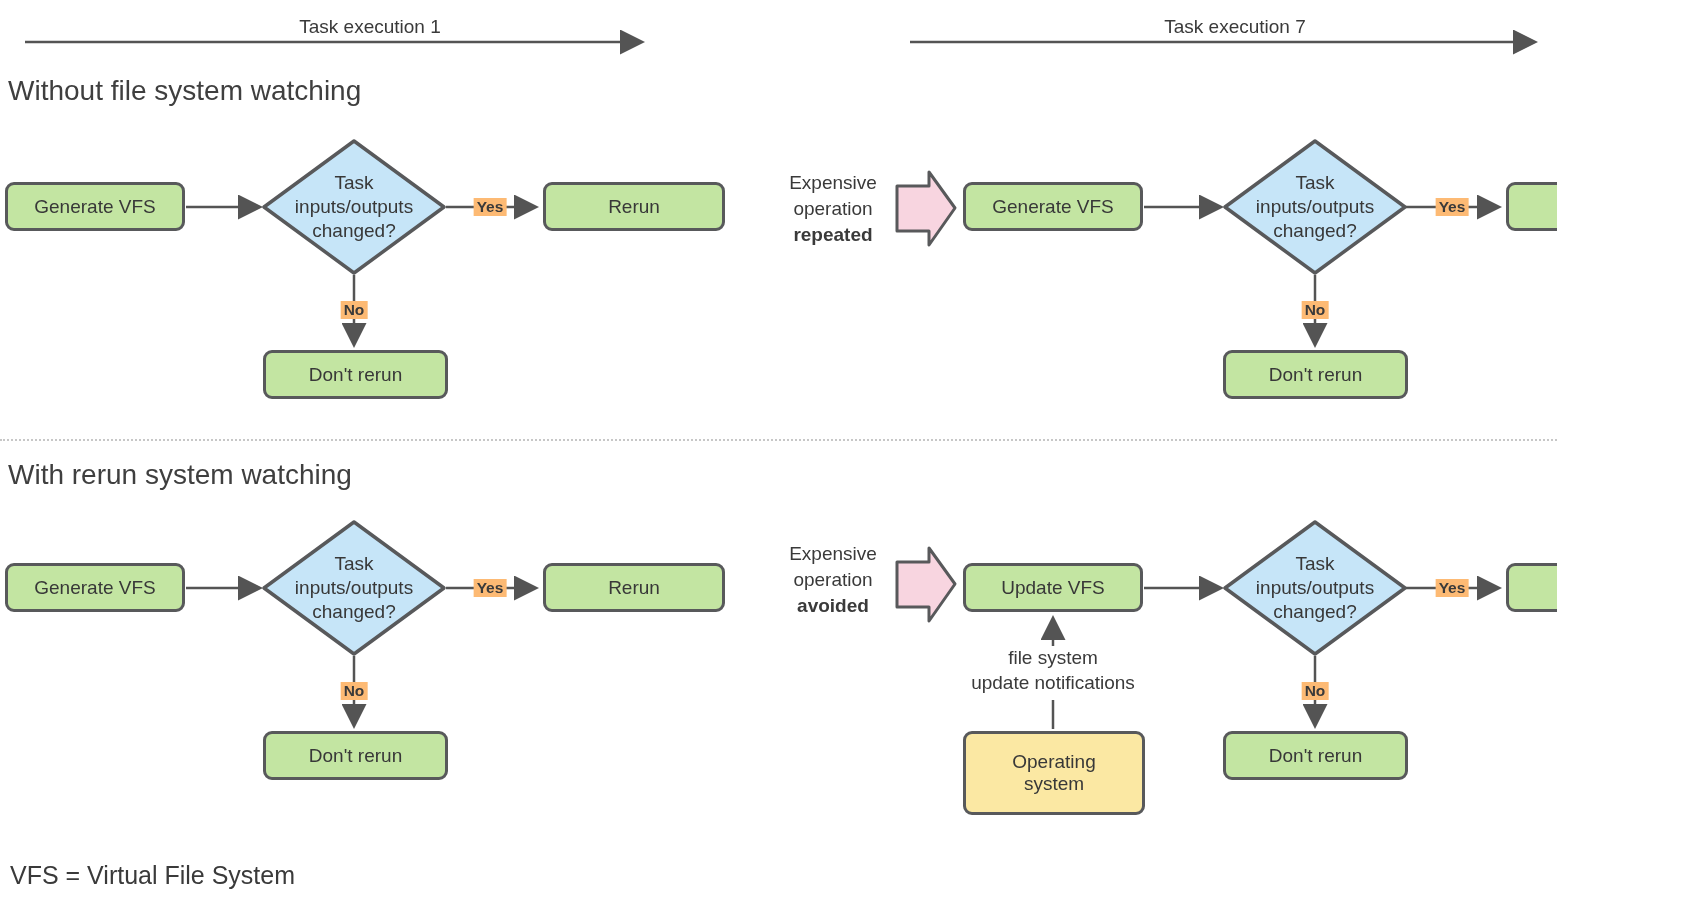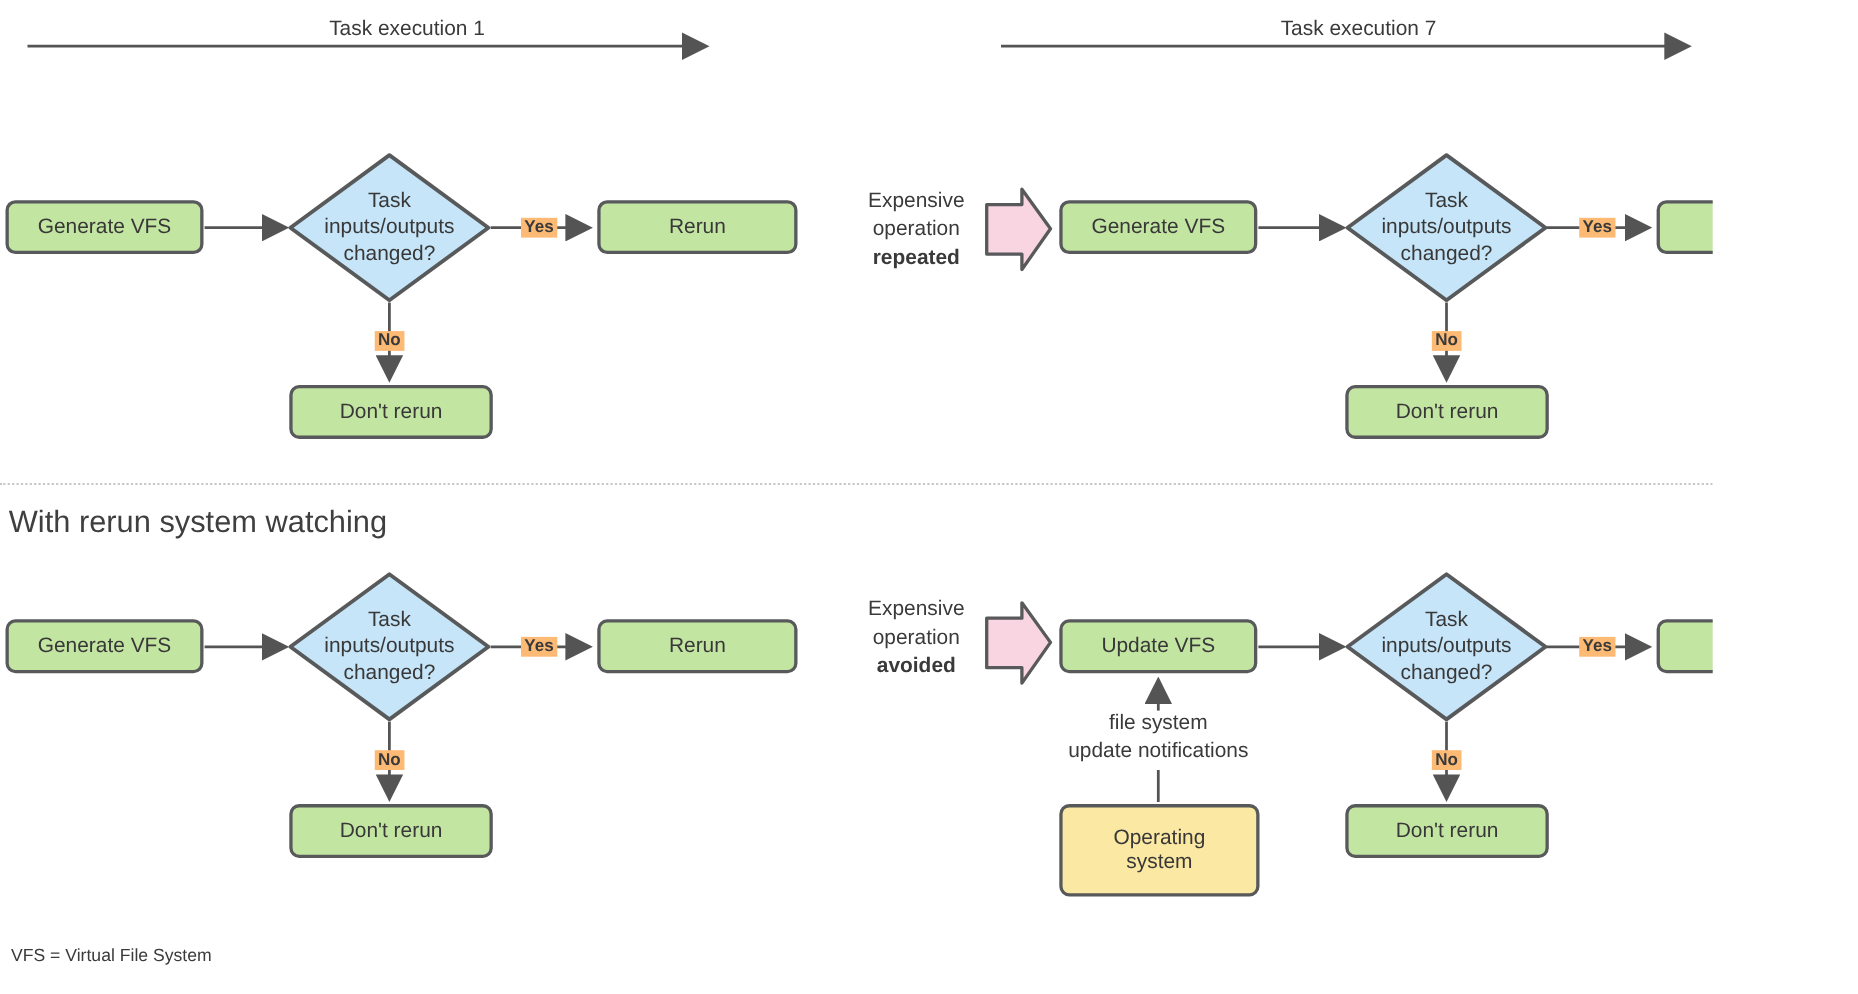--- a/index.html
+++ b/index.html
@@ -14,21 +14,21 @@
 
   .heading { position:absolute; font-size:28px; color:#3f3f3f; white-space:nowrap; }
   .dtext { position:absolute; width:180px; text-align:center; font-size:19px; line-height:24px; color:#383838; }
   .elabel { position:absolute; transform:translate(-50%,-50%); font-weight:bold; font-size:15.5px;
             background:#fdba74; padding:0 3px; color:#3a3a3a; white-space:nowrap; }
   .annot { position:absolute; width:150px; text-align:center; font-size:19px; line-height:26px; color:#3a3a3a; }
   .annot .em { font-weight:bold; }
   .tlabel { position:absolute; width:400px; text-align:center; font-size:19px; color:#3a3a3a; }
   .osnote { position:absolute; width:240px; text-align:center; font-size:19px; line-height:25px; color:#3a3a3a; }
   .divider { position:absolute; left:0; width:1689px; top:439px; border-top:2px dotted #c7c7c7; }
-  .footnote { position:absolute; font-size:16px; color:#3a3a3a; white-space:nowrap; }
+  .footnote { position:absolute; font-size:25px; color:#3a3a3a; white-space:nowrap; }
 
   .flowline { stroke:#545454; stroke-width:2.5; fill:none; }
   .diamond { fill:var(--blue,#c6e5f8); stroke:var(--shape-stroke,#58595b); stroke-width:3.5; stroke-linejoin:round; }
   .blockarrow { fill:var(--pink,#f8d5e0); stroke:var(--shape-stroke,#58595b); stroke-width:3; stroke-linejoin:round; }
 </style>
 </head>
 <body>
 
 <div id="canvas">
 
@@ -66,20 +66,21 @@
     <line class="flowline" x1="1406" y1="588" x2="1497" y2="588" marker-end="url(#ah)"></line>
     <line class="flowline" x1="1315" y1="656" x2="1315" y2="724" marker-end="url(#ah)"></line>
 
     <line class="flowline" x1="1053" y1="646" x2="1053" y2="620" marker-end="url(#ah)"></line>
     <line class="flowline" x1="1053" y1="700" x2="1053" y2="729"></line>
   </svg>
 
   <div class="tlabel" style="left:170px; top:16px;">Task execution 1</div>
   <div class="tlabel" style="left:1035px; top:16px;">Task execution 7</div>
 
+  <div class="heading" style="left:8px; top:75px;">Without file system watching</div>
 
   <div class="node" style="left:5px; top:182px; width:180px; height:49px;">Generate VFS</div>
   <div class="dtext" style="left:264px; top:171px;">
     <div>Task</div>
     <div>inputs/outputs</div>
     <div>changed?</div>
   </div>
   <div class="elabel" style="left:490px; top:207px;">Yes</div>
   <div class="node" style="left:543px; top:182px; width:182px; height:49px;">Rerun</div>
   <div class="elabel" style="left:354px; top:310px;">No</div>

